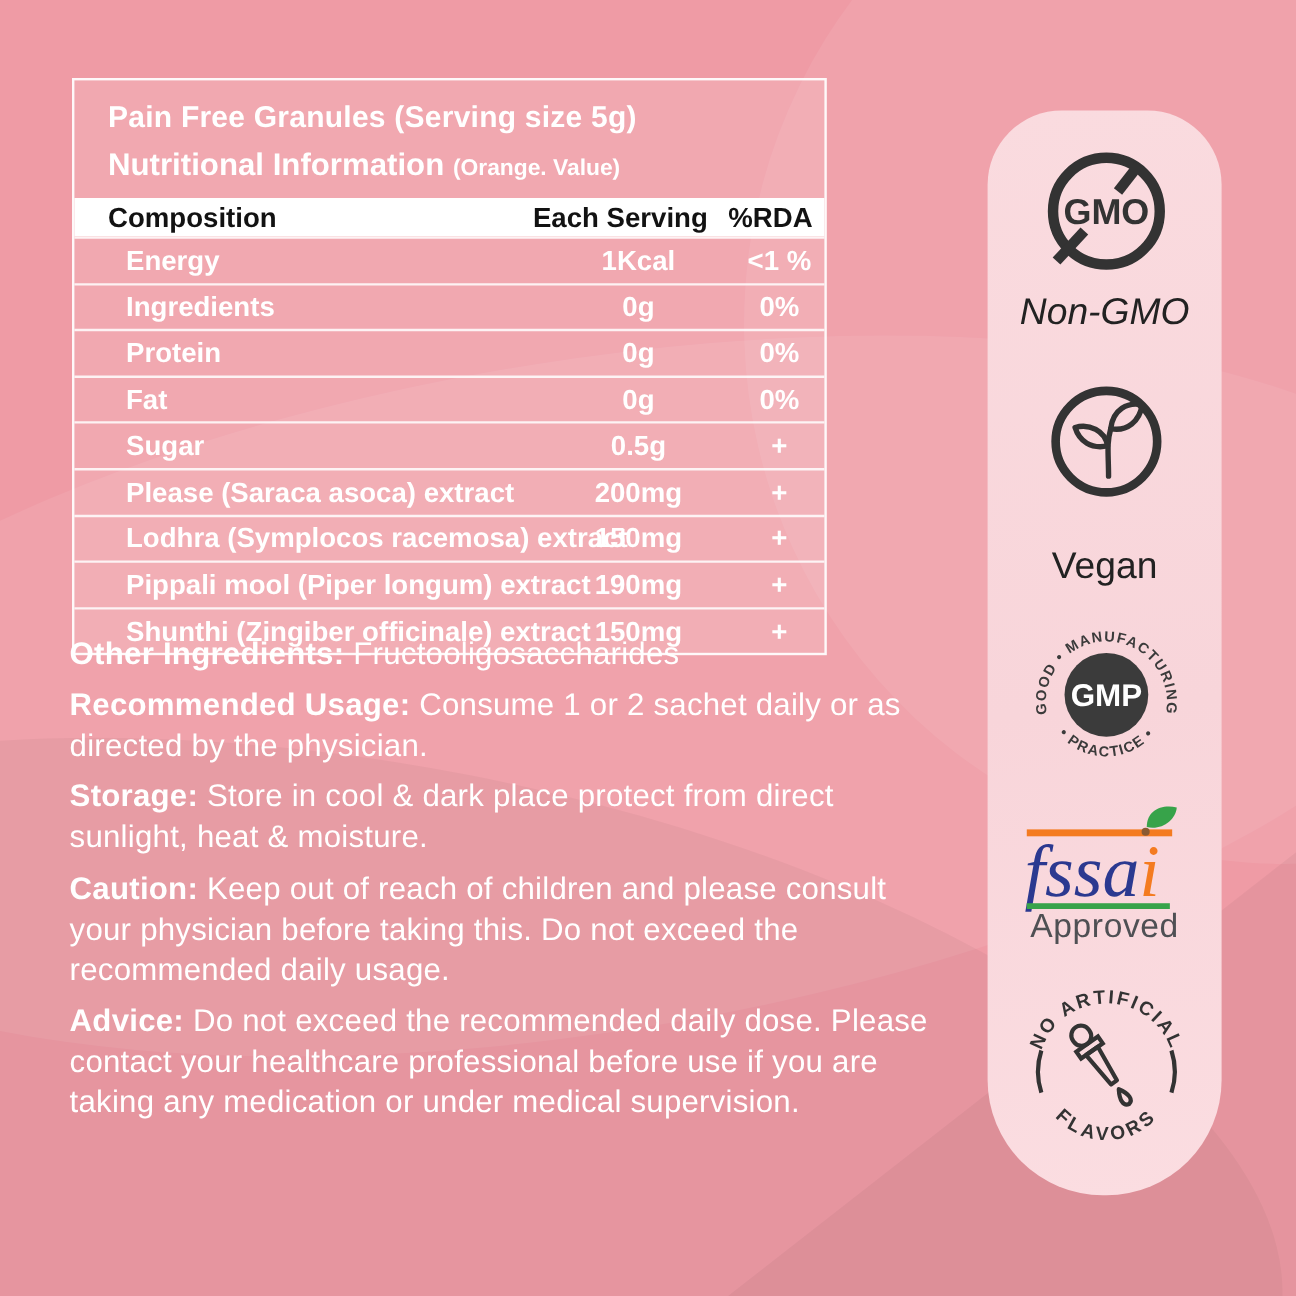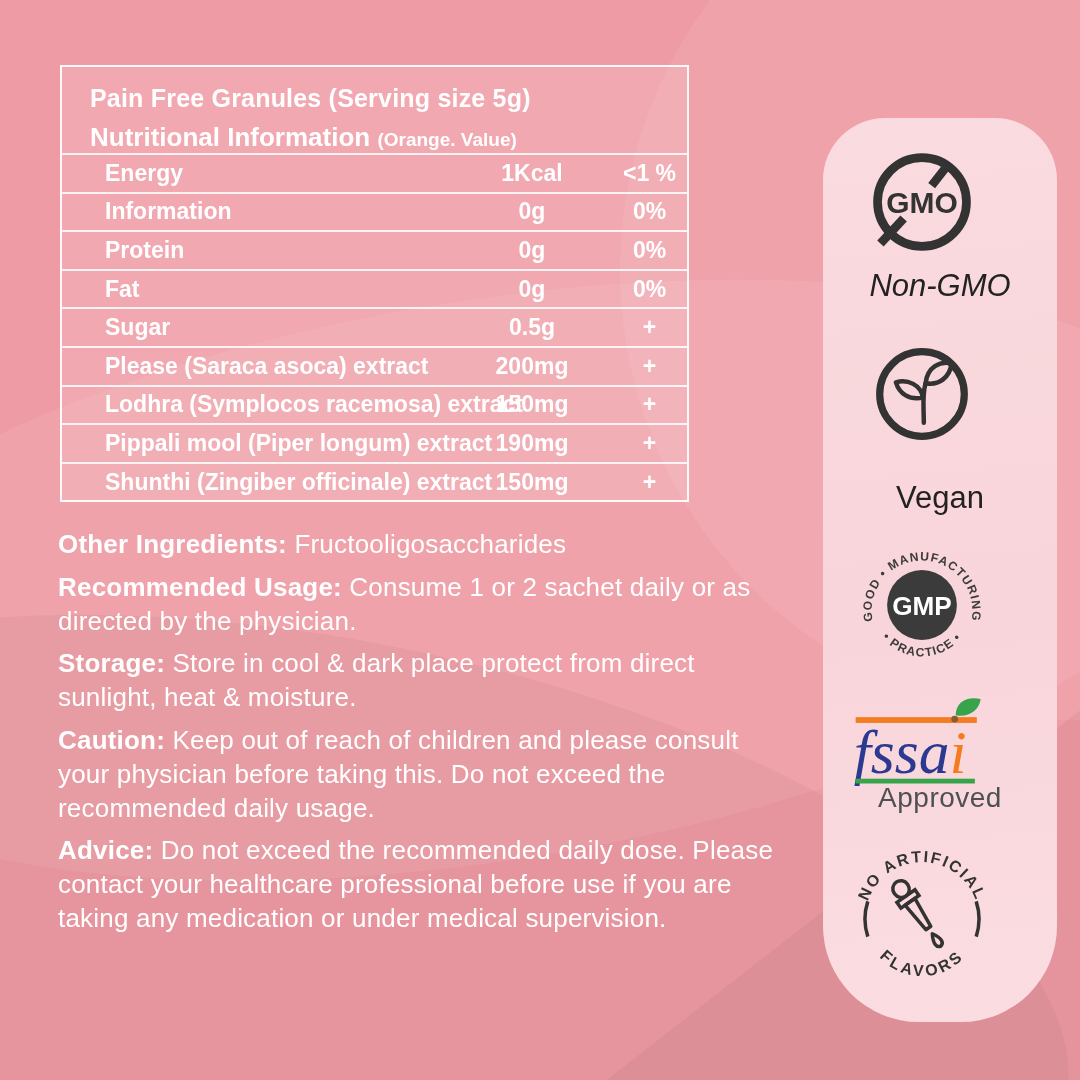--- a/index.html
+++ b/index.html
@@ -15,21 +15,21 @@
   .swirl-c{width:900px;height:900px;left:620px;top:-180px;background:rgba(255,255,255,0.07);border-radius:50%;transform:rotate(-30deg);}
   .swirl-d{width:1000px;height:700px;left:560px;top:820px;background:rgba(0,0,0,0.04);transform:rotate(-38deg);}
 
   
   .ntable{
     position:absolute;left:60px;top:65px;width:629px;
     border:2px solid rgba(255,255,255,0.92);
     background:rgba(255,255,255,0.13);
     box-sizing:border-box;color:#fff;
   }
-  .t-titleblock{padding:17px 10px 0 28px;border-radius:28px;}
+  .t-titleblock{padding:17px 10px 12px 28px;border-radius:28px;}
   .t-title{font-size:25px;font-weight:bold;letter-spacing:0.2px;}
   .t-sub{margin-top:9px;font-size:26px;font-weight:bold;}
   .t-subnote{font-size:19px;font-weight:bold;}
   .t-head{
     display:flex;align-items:center;background:#ffffff;color:#121212;
     height:32px;font-size:23px;font-weight:bold;
   }
   .t-row{display:flex;align-items:center;height:36.6px;font-size:23px;font-weight:bold;
     border-top:2px solid rgba(255,255,255,0.85);padding-left:15px;}
   .t-row:first-of-type{border-top:none;}
@@ -37,21 +37,21 @@
   .c-serv{width:160px;text-align:center;}
   .c-rda{flex:1;text-align:center;}
 
   
   .details{position:absolute;left:58px;top:528px;width:738px;color:#fff;}
   .details p{margin:0 0 9px 0;font-size:26px;line-height:1.3;letter-spacing:0.2px;}
   .details b{font-weight:bold;}
 
   
   .panel{
-    position:absolute;left:823px;top:118px;width:234px;height:904px;
+    position:absolute;left:823px;top:92px;width:195px;height:904px;
     background:linear-gradient(175deg,#fadbdf 0%,#f8d5da 55%,#fbdde1 100%);
     border-radius:62px 62px 96px 96px;
   }
   .badge-label{position:absolute;width:100%;text-align:center;color:#222;}
   .lbl-nongmo{top:150px;font-size:31px;font-style:italic;}
   .lbl-vegan{top:338px;font-size:31px;margin-top:24px;}
   .lbl-approved{top:664px;font-size:28px;color:#4f5054;letter-spacing:0.5px;}
   .bsvg{position:absolute;}
   .svg-gmo{left:41px;top:26px;}
   .svg-vegan{left:45px;top:222px;}
@@ -69,27 +69,32 @@
   <div class="swirl swirl-d"></div>
 
   <div class="ntable">
     <div class="t-titleblock">
       <div class="t-title">Pain Free Granules (Serving size 5g)</div>
       <div class="t-sub">
         <span>Nutritional Information</span>
         <span class="t-subnote">(Orange. Value)</span>
       </div>
     </div>
+    <div class="t-head">
+      <span class="c-name">Composition</span>
+      <span class="c-serv">Each Serving</span>
+      <span class="c-rda">%RDA</span>
+    </div>
     <div class="t-row">
       <span class="c-name">Energy</span>
       <span class="c-serv">1Kcal</span>
       <span class="c-rda">&lt;1 %</span>
     </div>
     <div class="t-row">
-      <span class="c-name">Information</span>
+      <span class="c-name">Ingredients</span>
       <span class="c-serv">0g</span>
       <span class="c-rda">0%</span>
     </div>
     <div class="t-row">
       <span class="c-name">Protein</span>
       <span class="c-serv">0g</span>
       <span class="c-rda">0%</span>
     </div>
     <div class="t-row">
       <span class="c-name">Fat</span>

